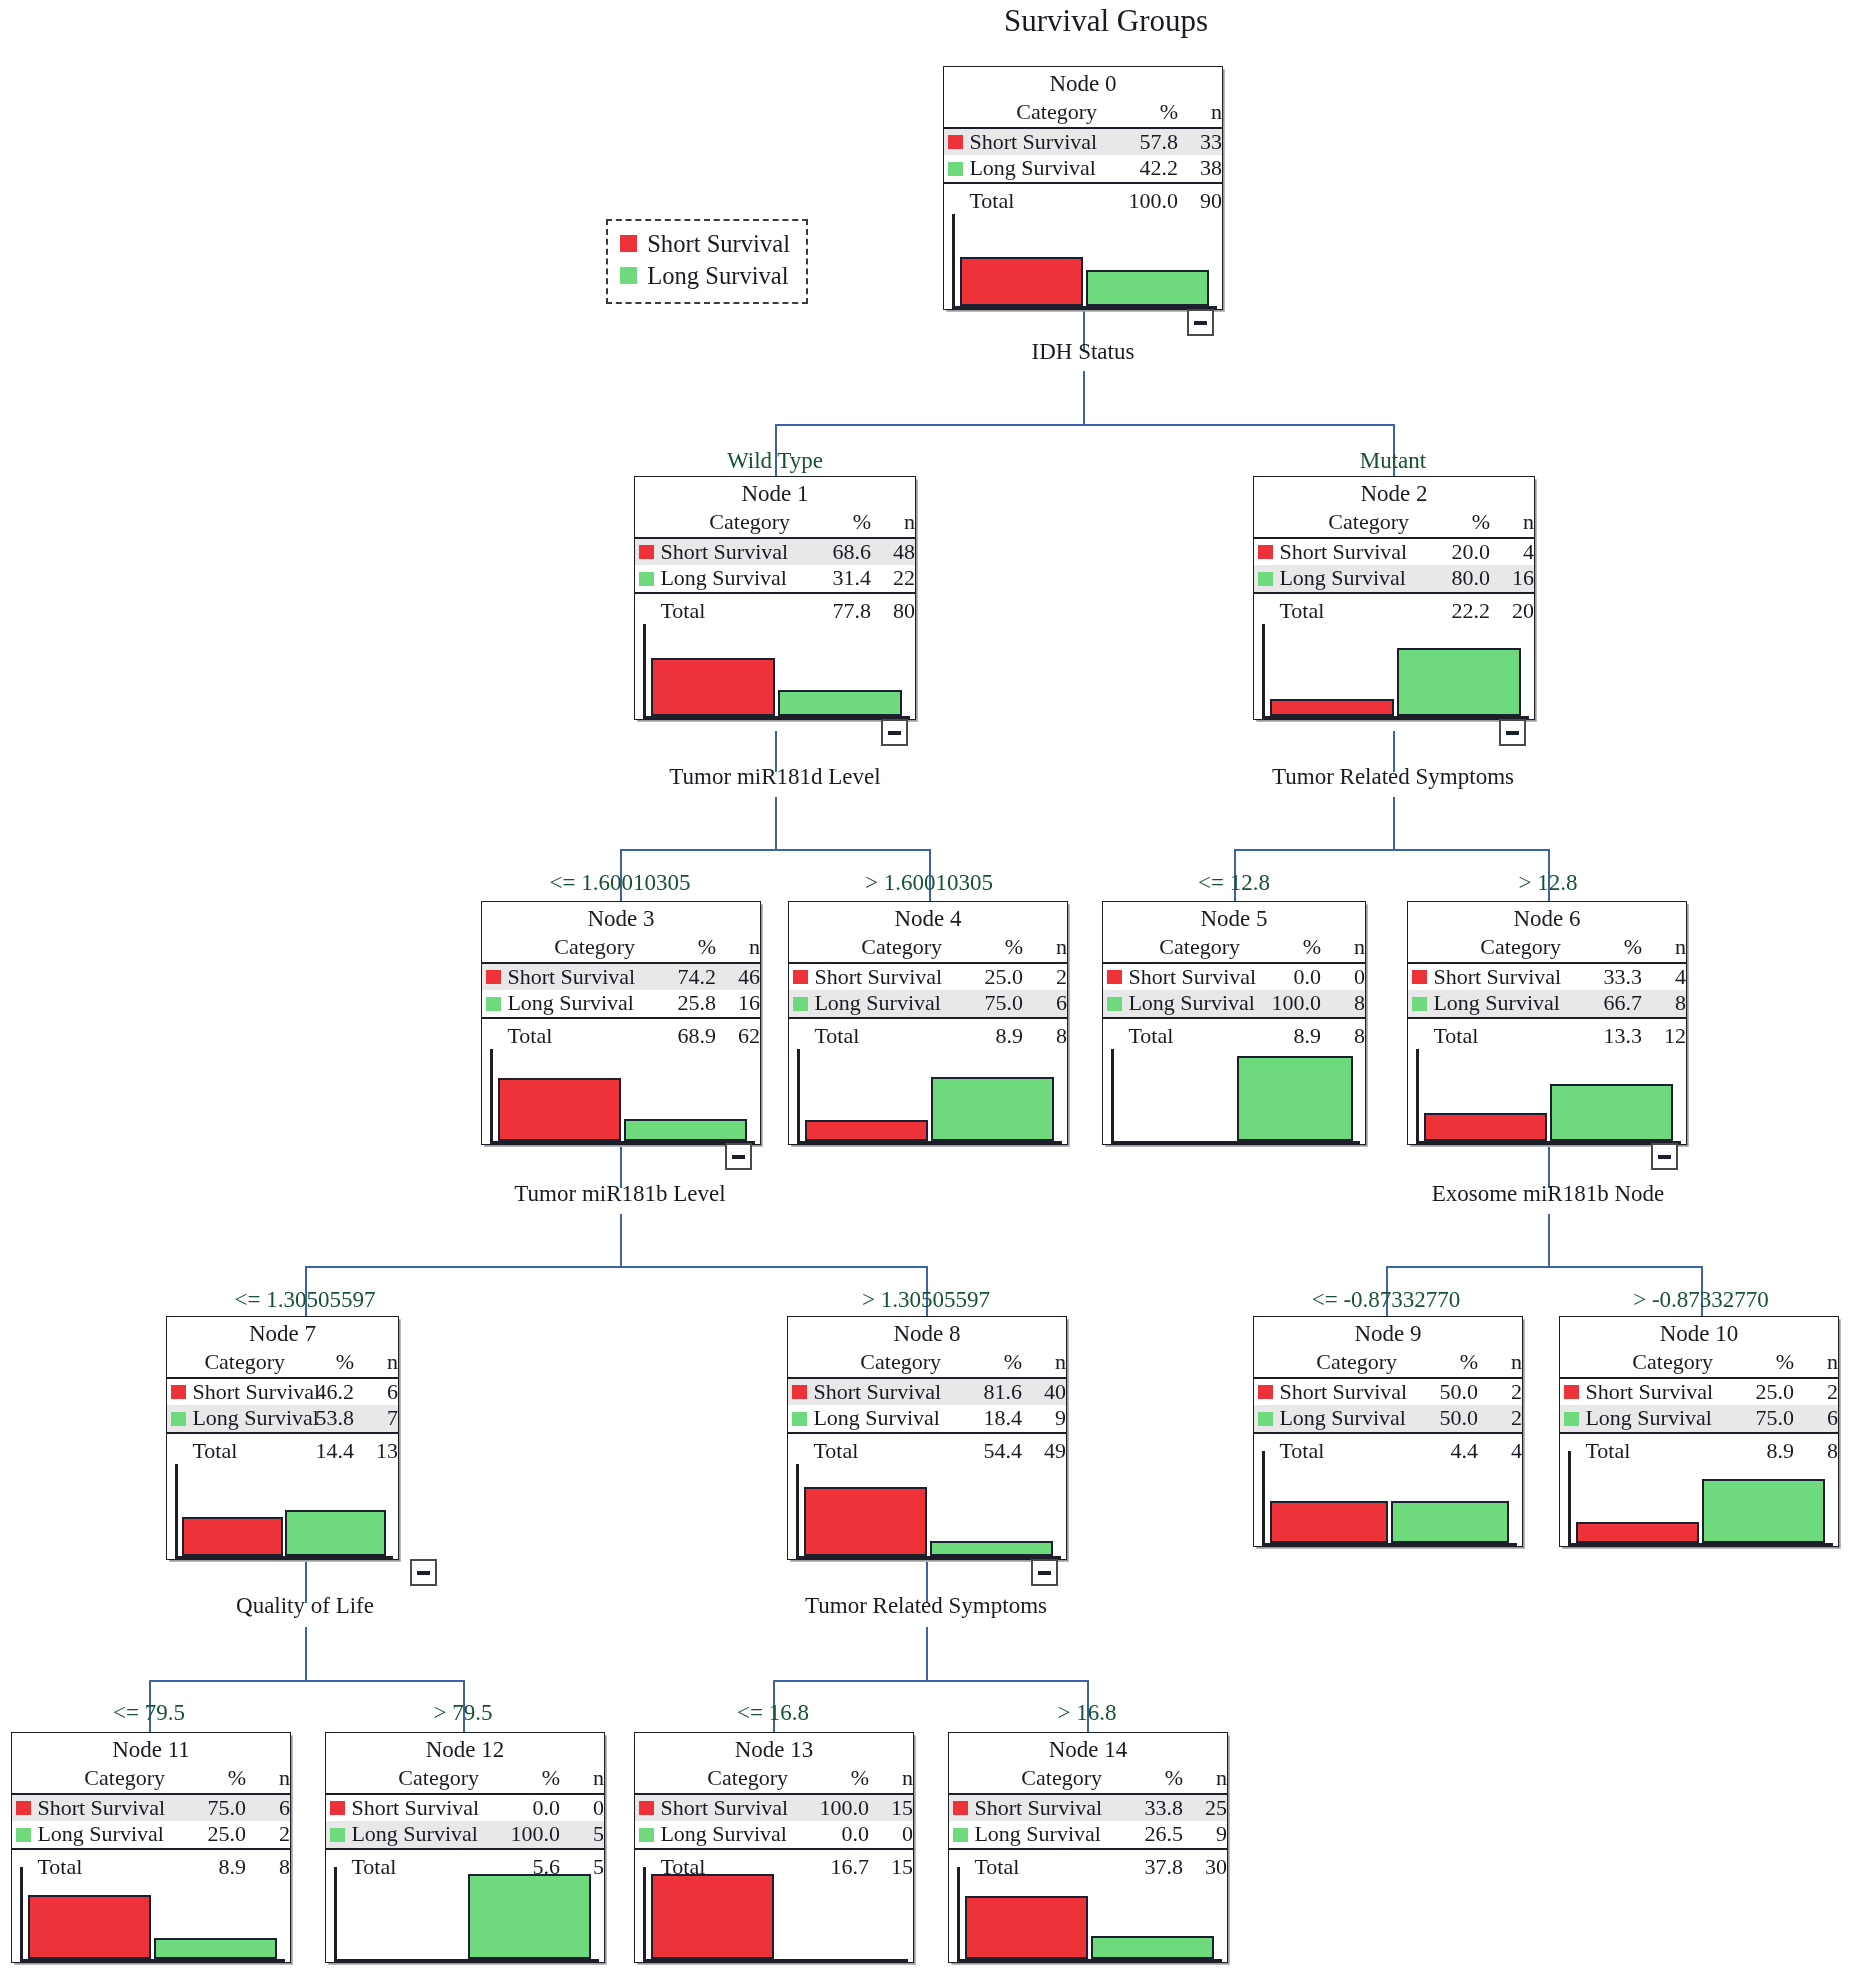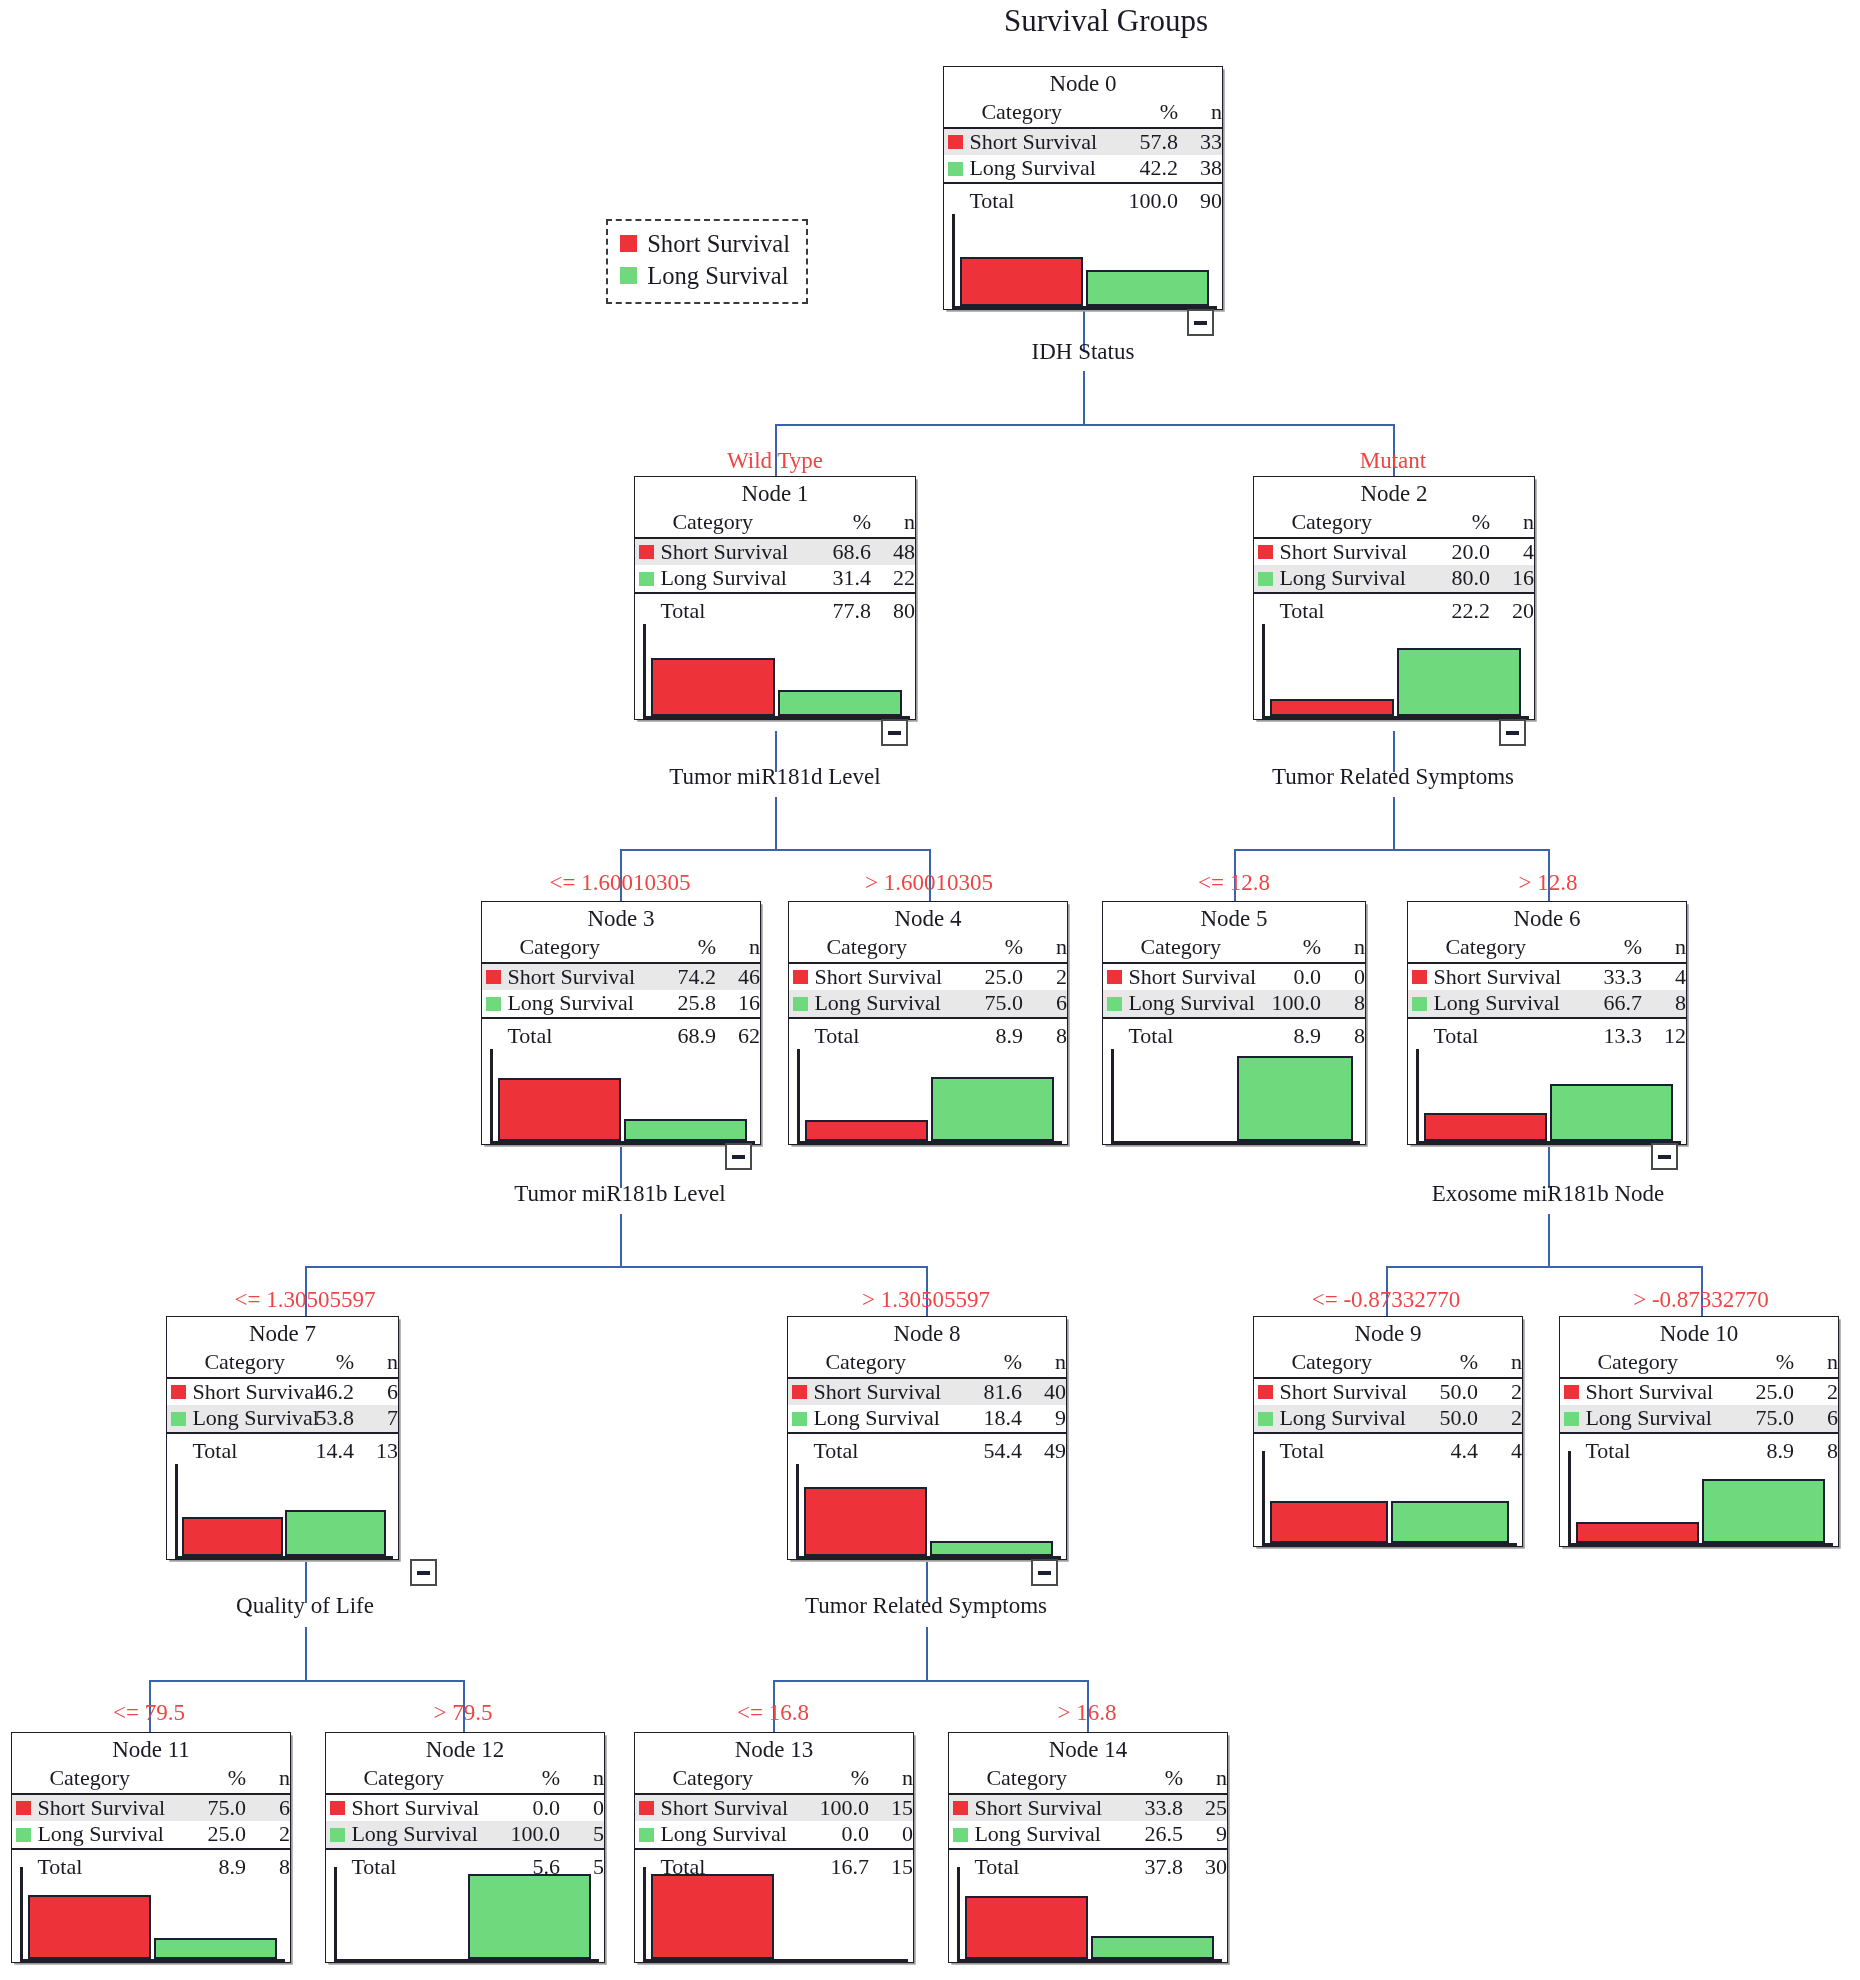--- a/index.html
+++ b/index.html
@@ -69,21 +69,21 @@
   .c-sw{width:22px;}
   .sw{
     display:inline-block;
     width:14.4px;height:14.4px;
     margin-left:4.2px;
     vertical-align:-0.8px;
   }
   .c-cat{text-align:left;padding-left:1.7px;}
   .c-pct{text-align:right;padding-right:5.1px;}
   .c-n{text-align:right;padding-right:6.8px;}
-  .hdr td{padding-bottom:0.8px;}
+  .hdr td{padding-bottom:0.8px;text-align:right;}
   .hdr .c-cat{padding-left:12px;}
   .rule-top td{border-bottom:2.5px solid #1e1e28;height:0;line-height:0;font-size:0;}
   .rule-bot td{border-bottom:2.5px solid #1e1e28;height:0;line-height:0;font-size:0;}
   .hl td{background:#e8e8e8;}
   .total-row td{padding-top:3.4px;}
 
   
   .mini{
     position:absolute;
     left:0;right:0;bottom:0;
@@ -130,21 +130,21 @@
     text-align:center;
     transform:translateX(-50%);
     color:#1a1a24;
   }
   .branch-label{
     position:absolute;
     font-size:23px;
     white-space:nowrap;
     text-align:right;
     transform:translateX(-50%);
-    color:#ef4444;
+    color:#14532d;
   }
 </style>
 </head>
 <body>
 
 <div id="canvas">
 
   <div class="chart-title" style="left:1004px;top:3.4px;">Survival Groups</div>
 
   <div class="legend" style="left:606px;top:219px;width:202px;height:85px;">

